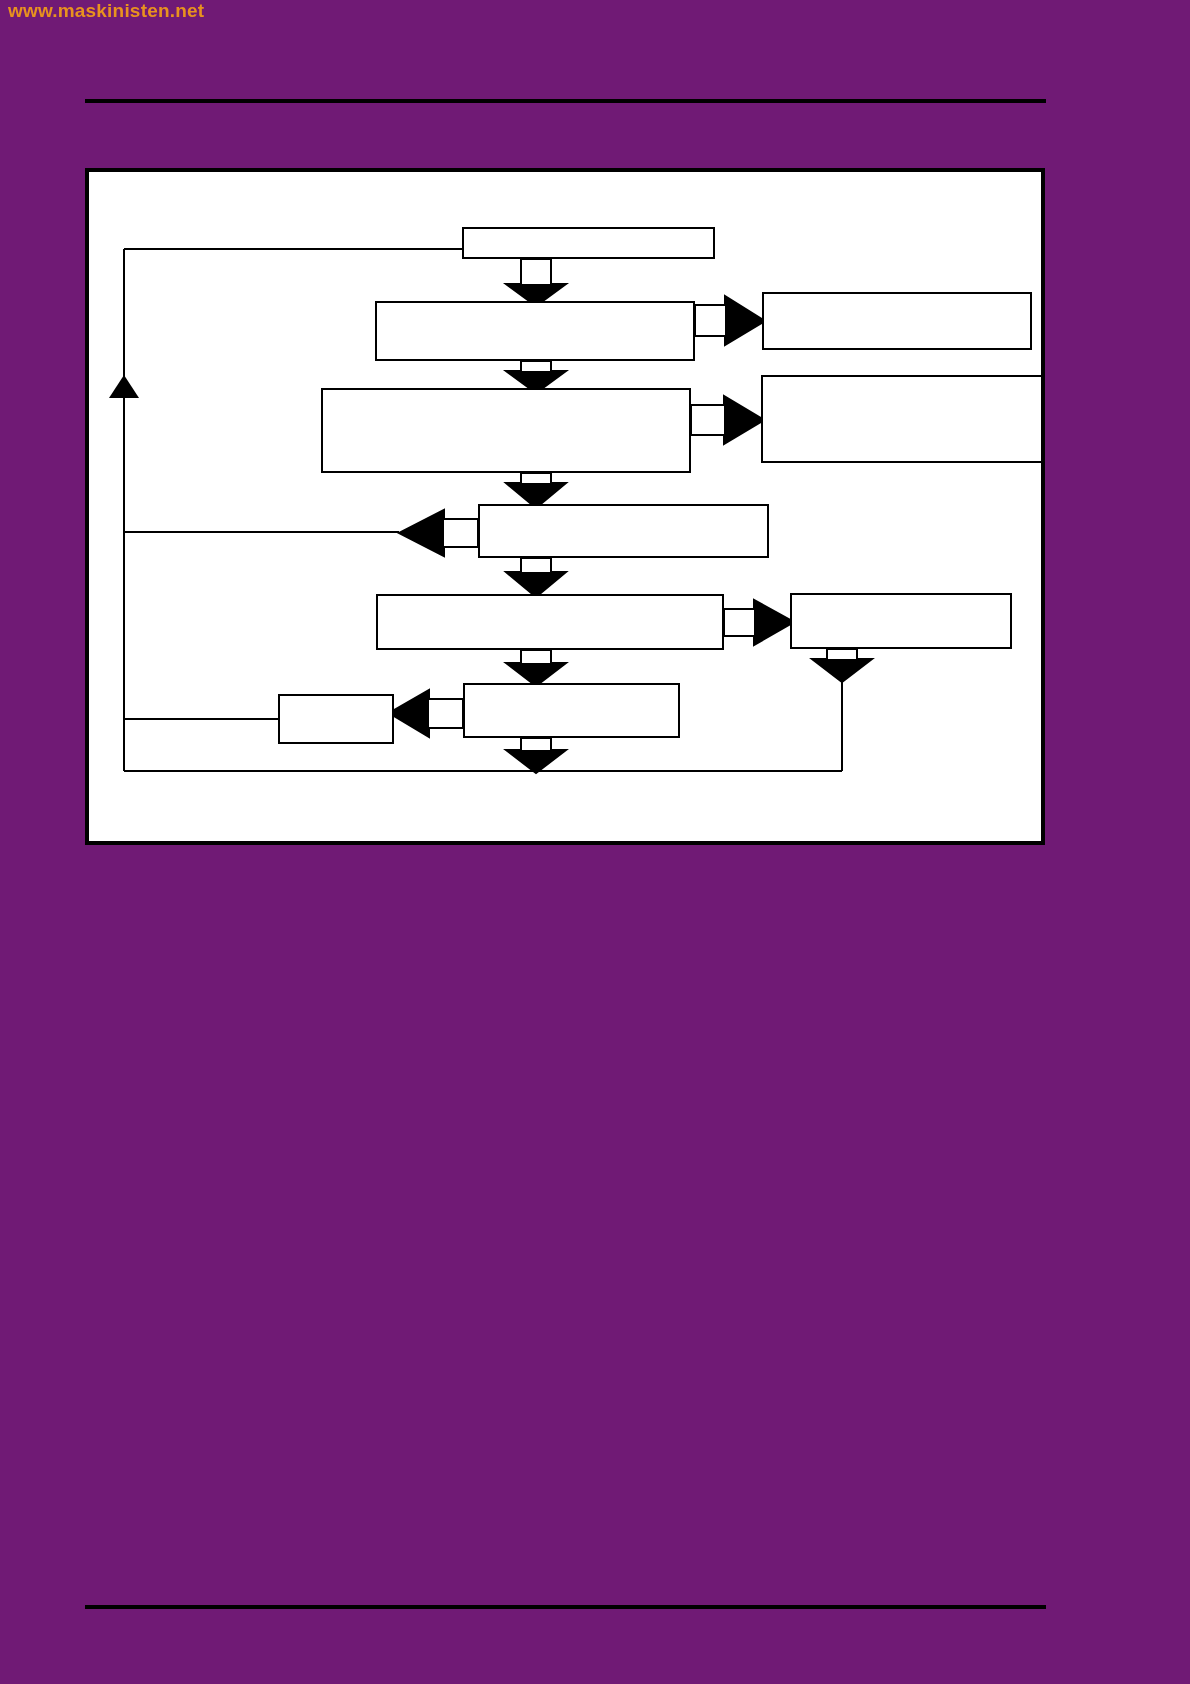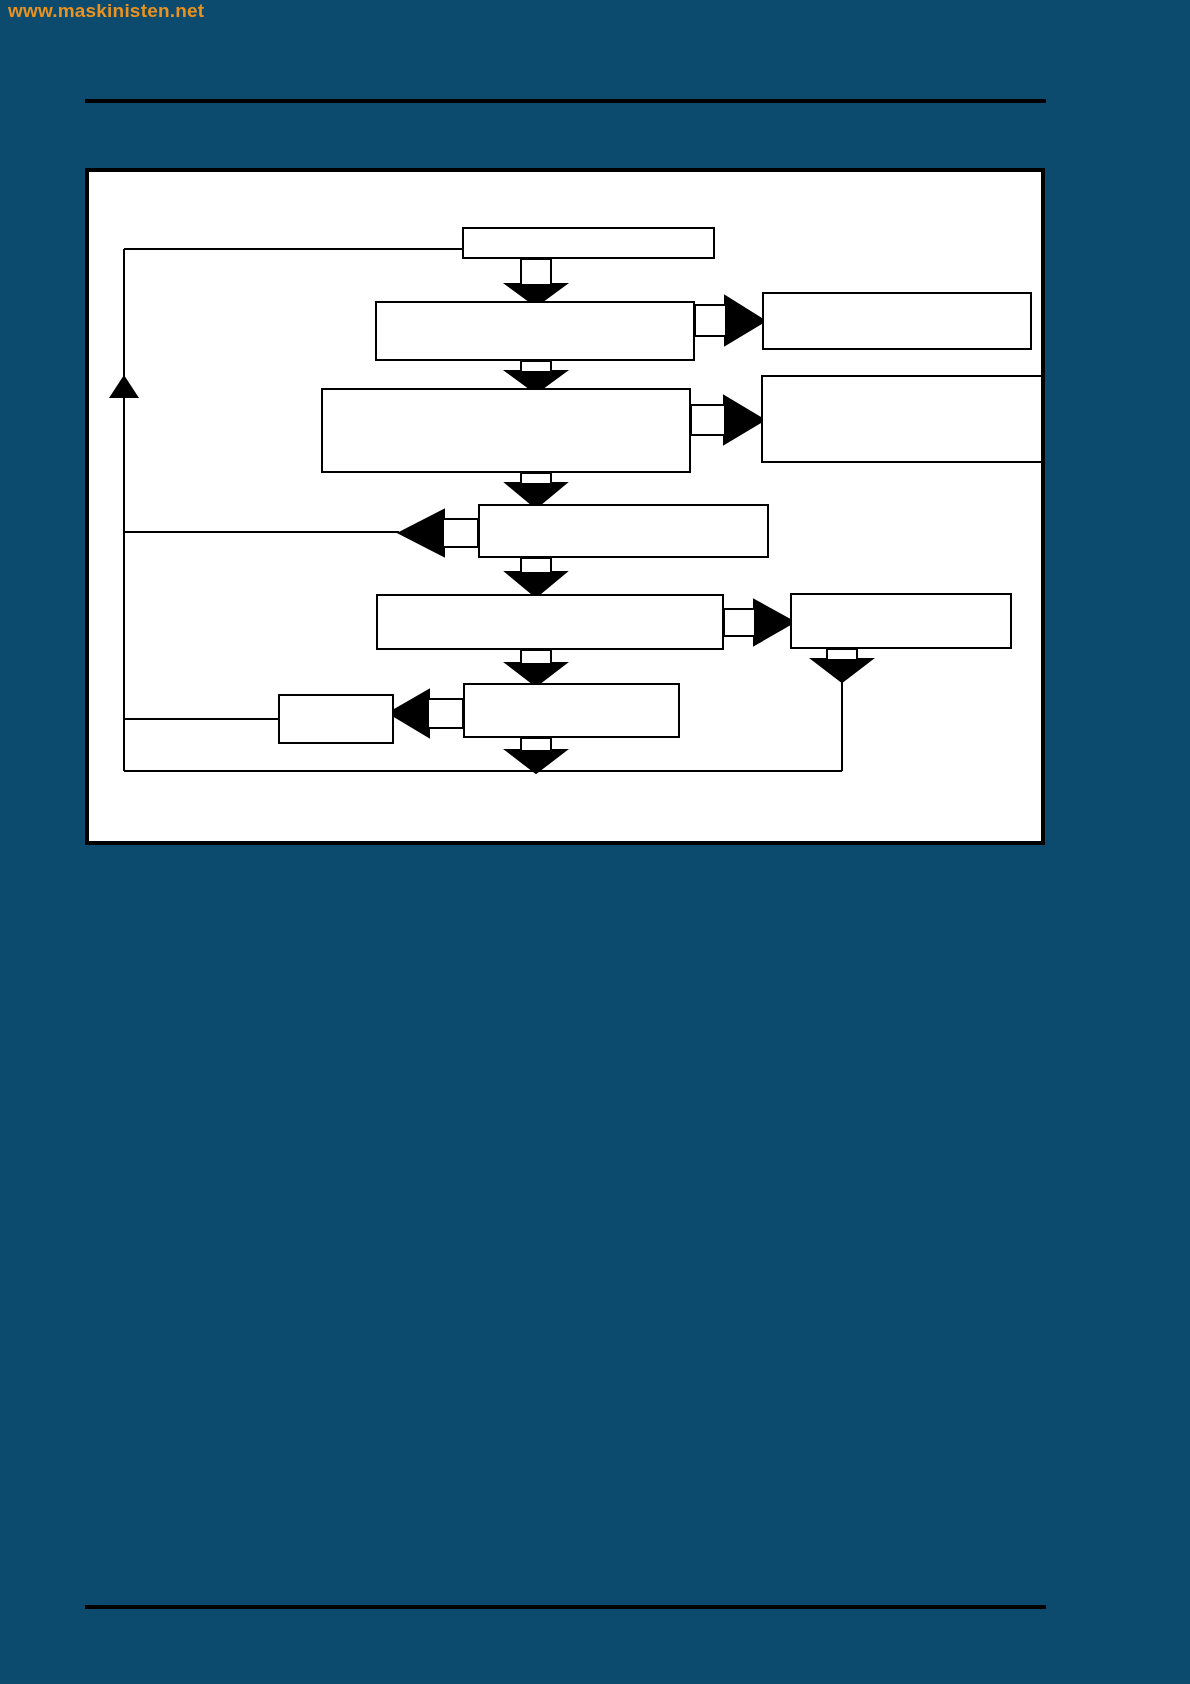--- a/index.html
+++ b/index.html
@@ -8,21 +8,21 @@
     padding: 0;
     background: #ffffff;
   }
   body {
     font-family: "Liberation Sans", sans-serif;
   }
   #page {
     position: relative;
     width: 1190px;
     height: 1684px;
-    background: #0c4a6e;
+    background: #701a75;
     overflow: hidden;
   }
   #watermark {
     position: absolute;
     left: 8px;
     top: 0px;
     font-family: "Liberation Sans", sans-serif;
     font-size: 19px;
     font-weight: 700;
     color: #e8921f;

